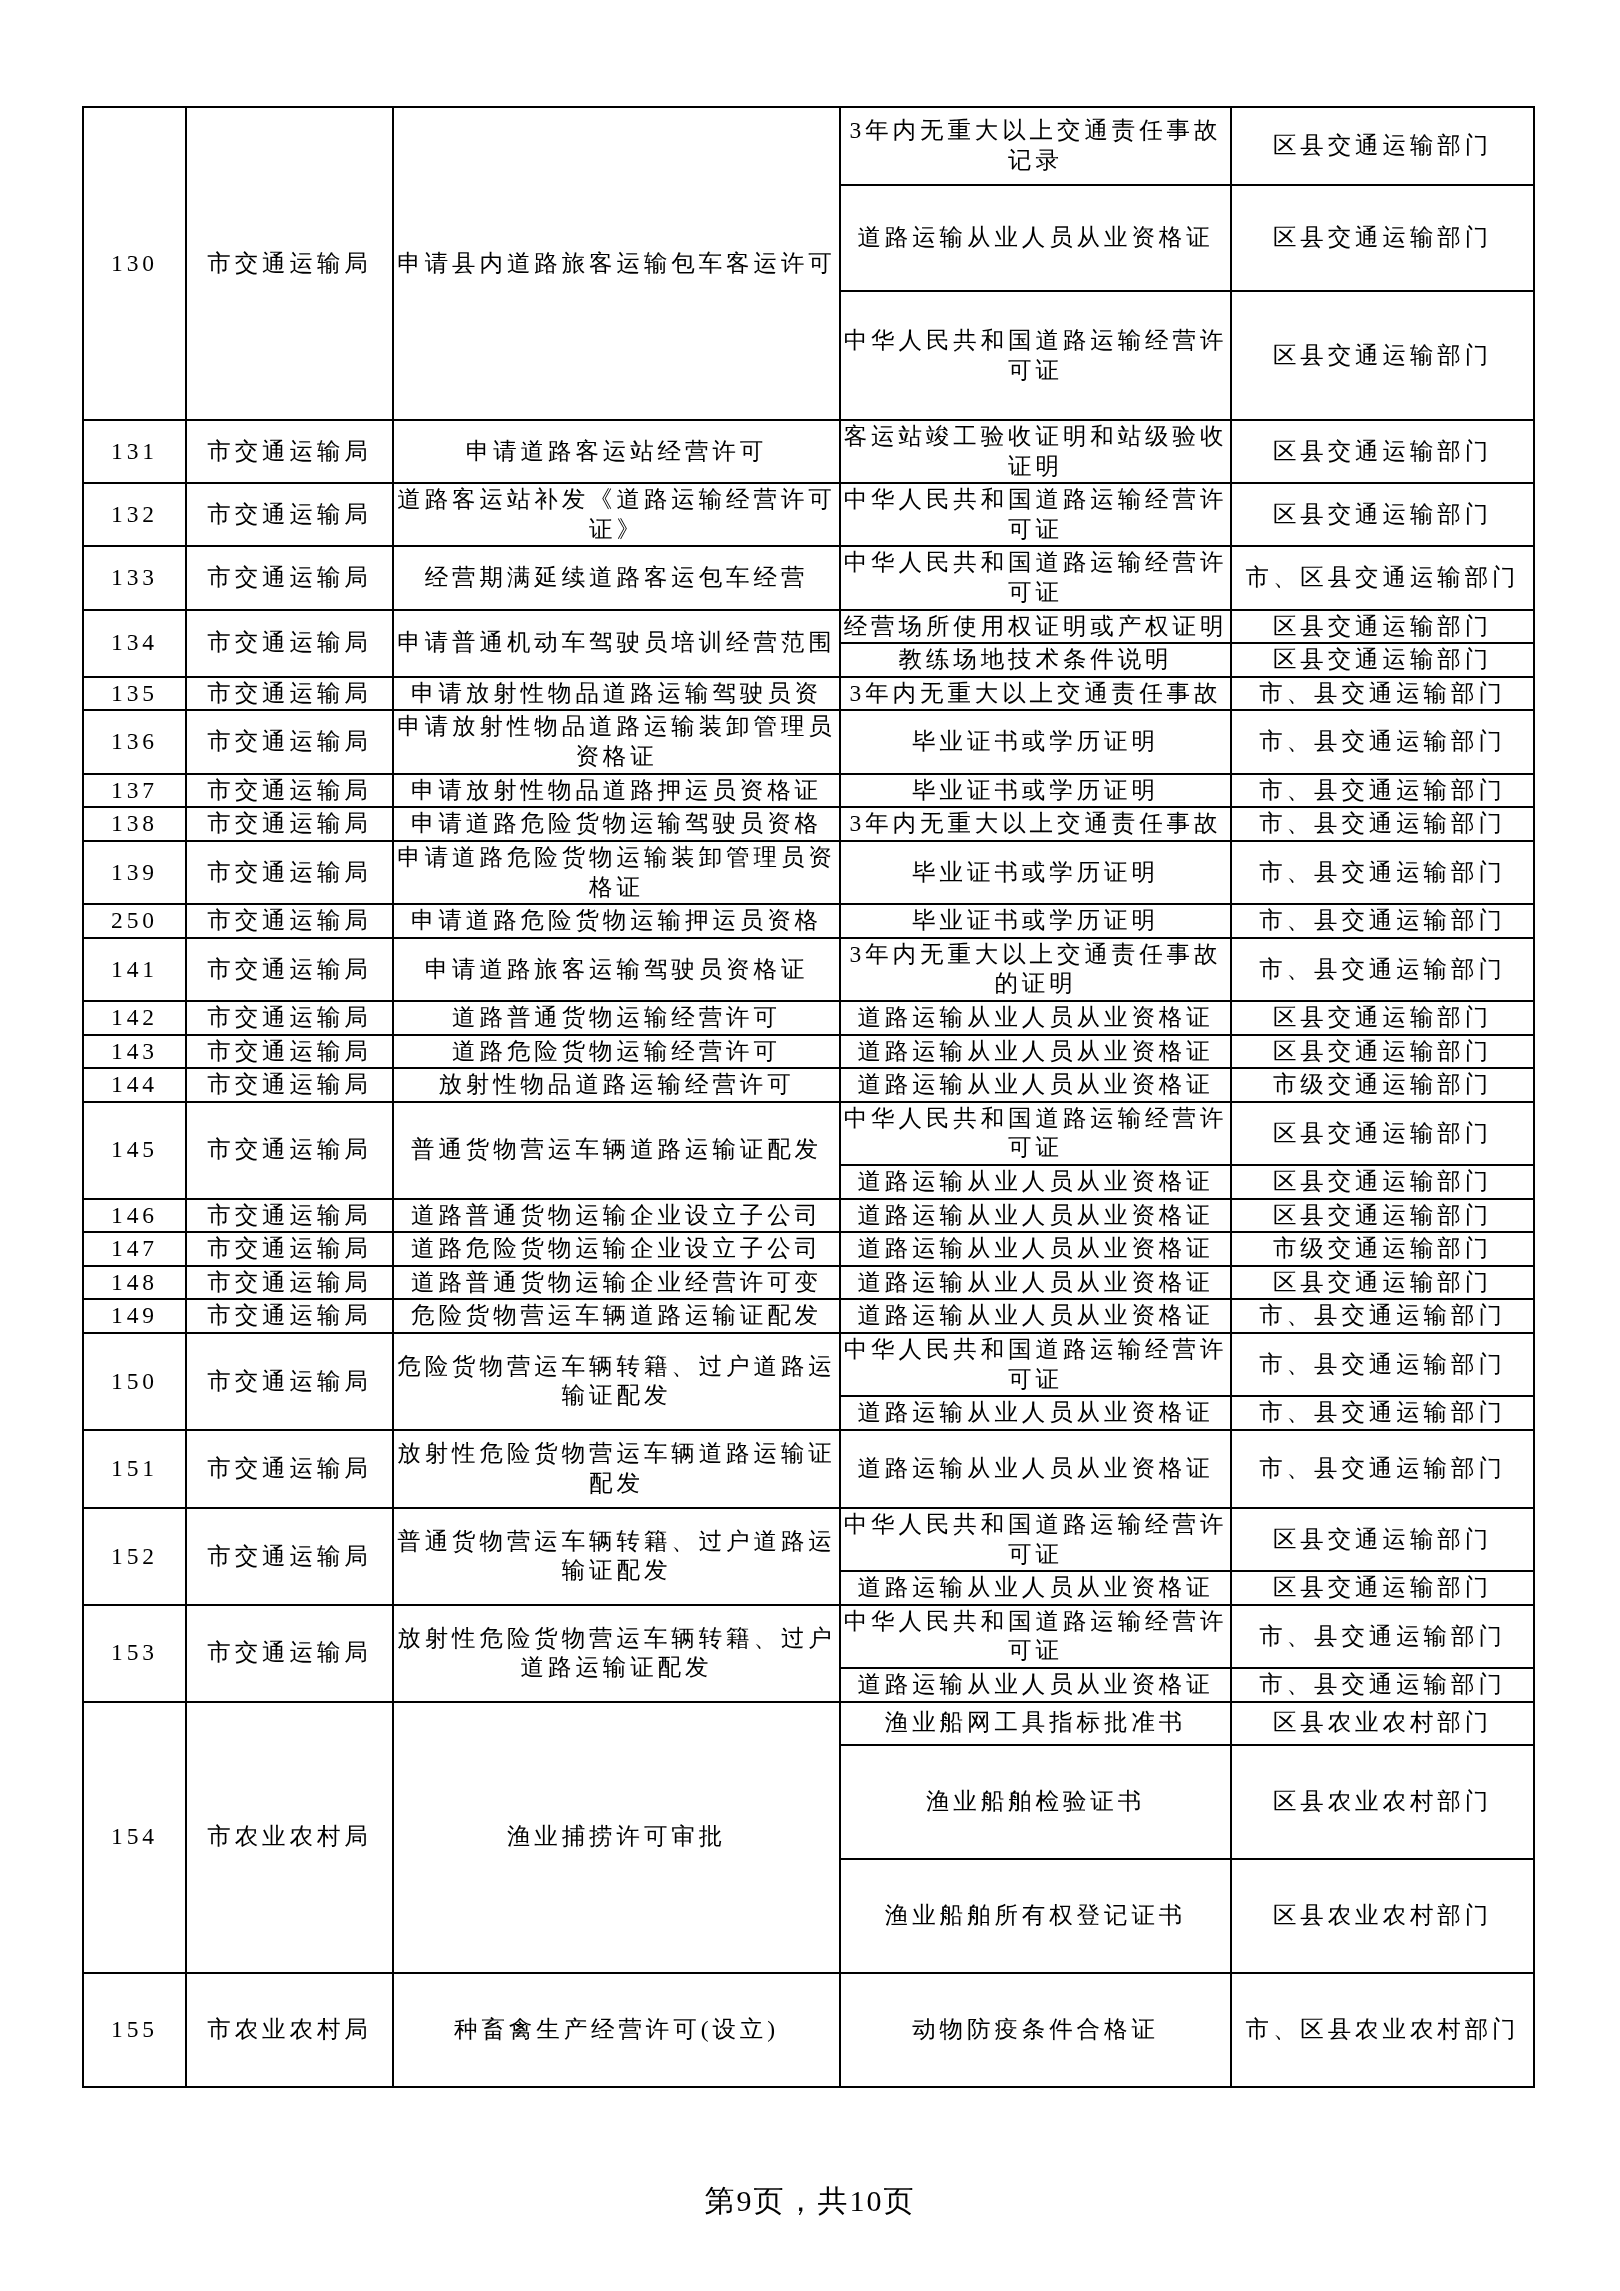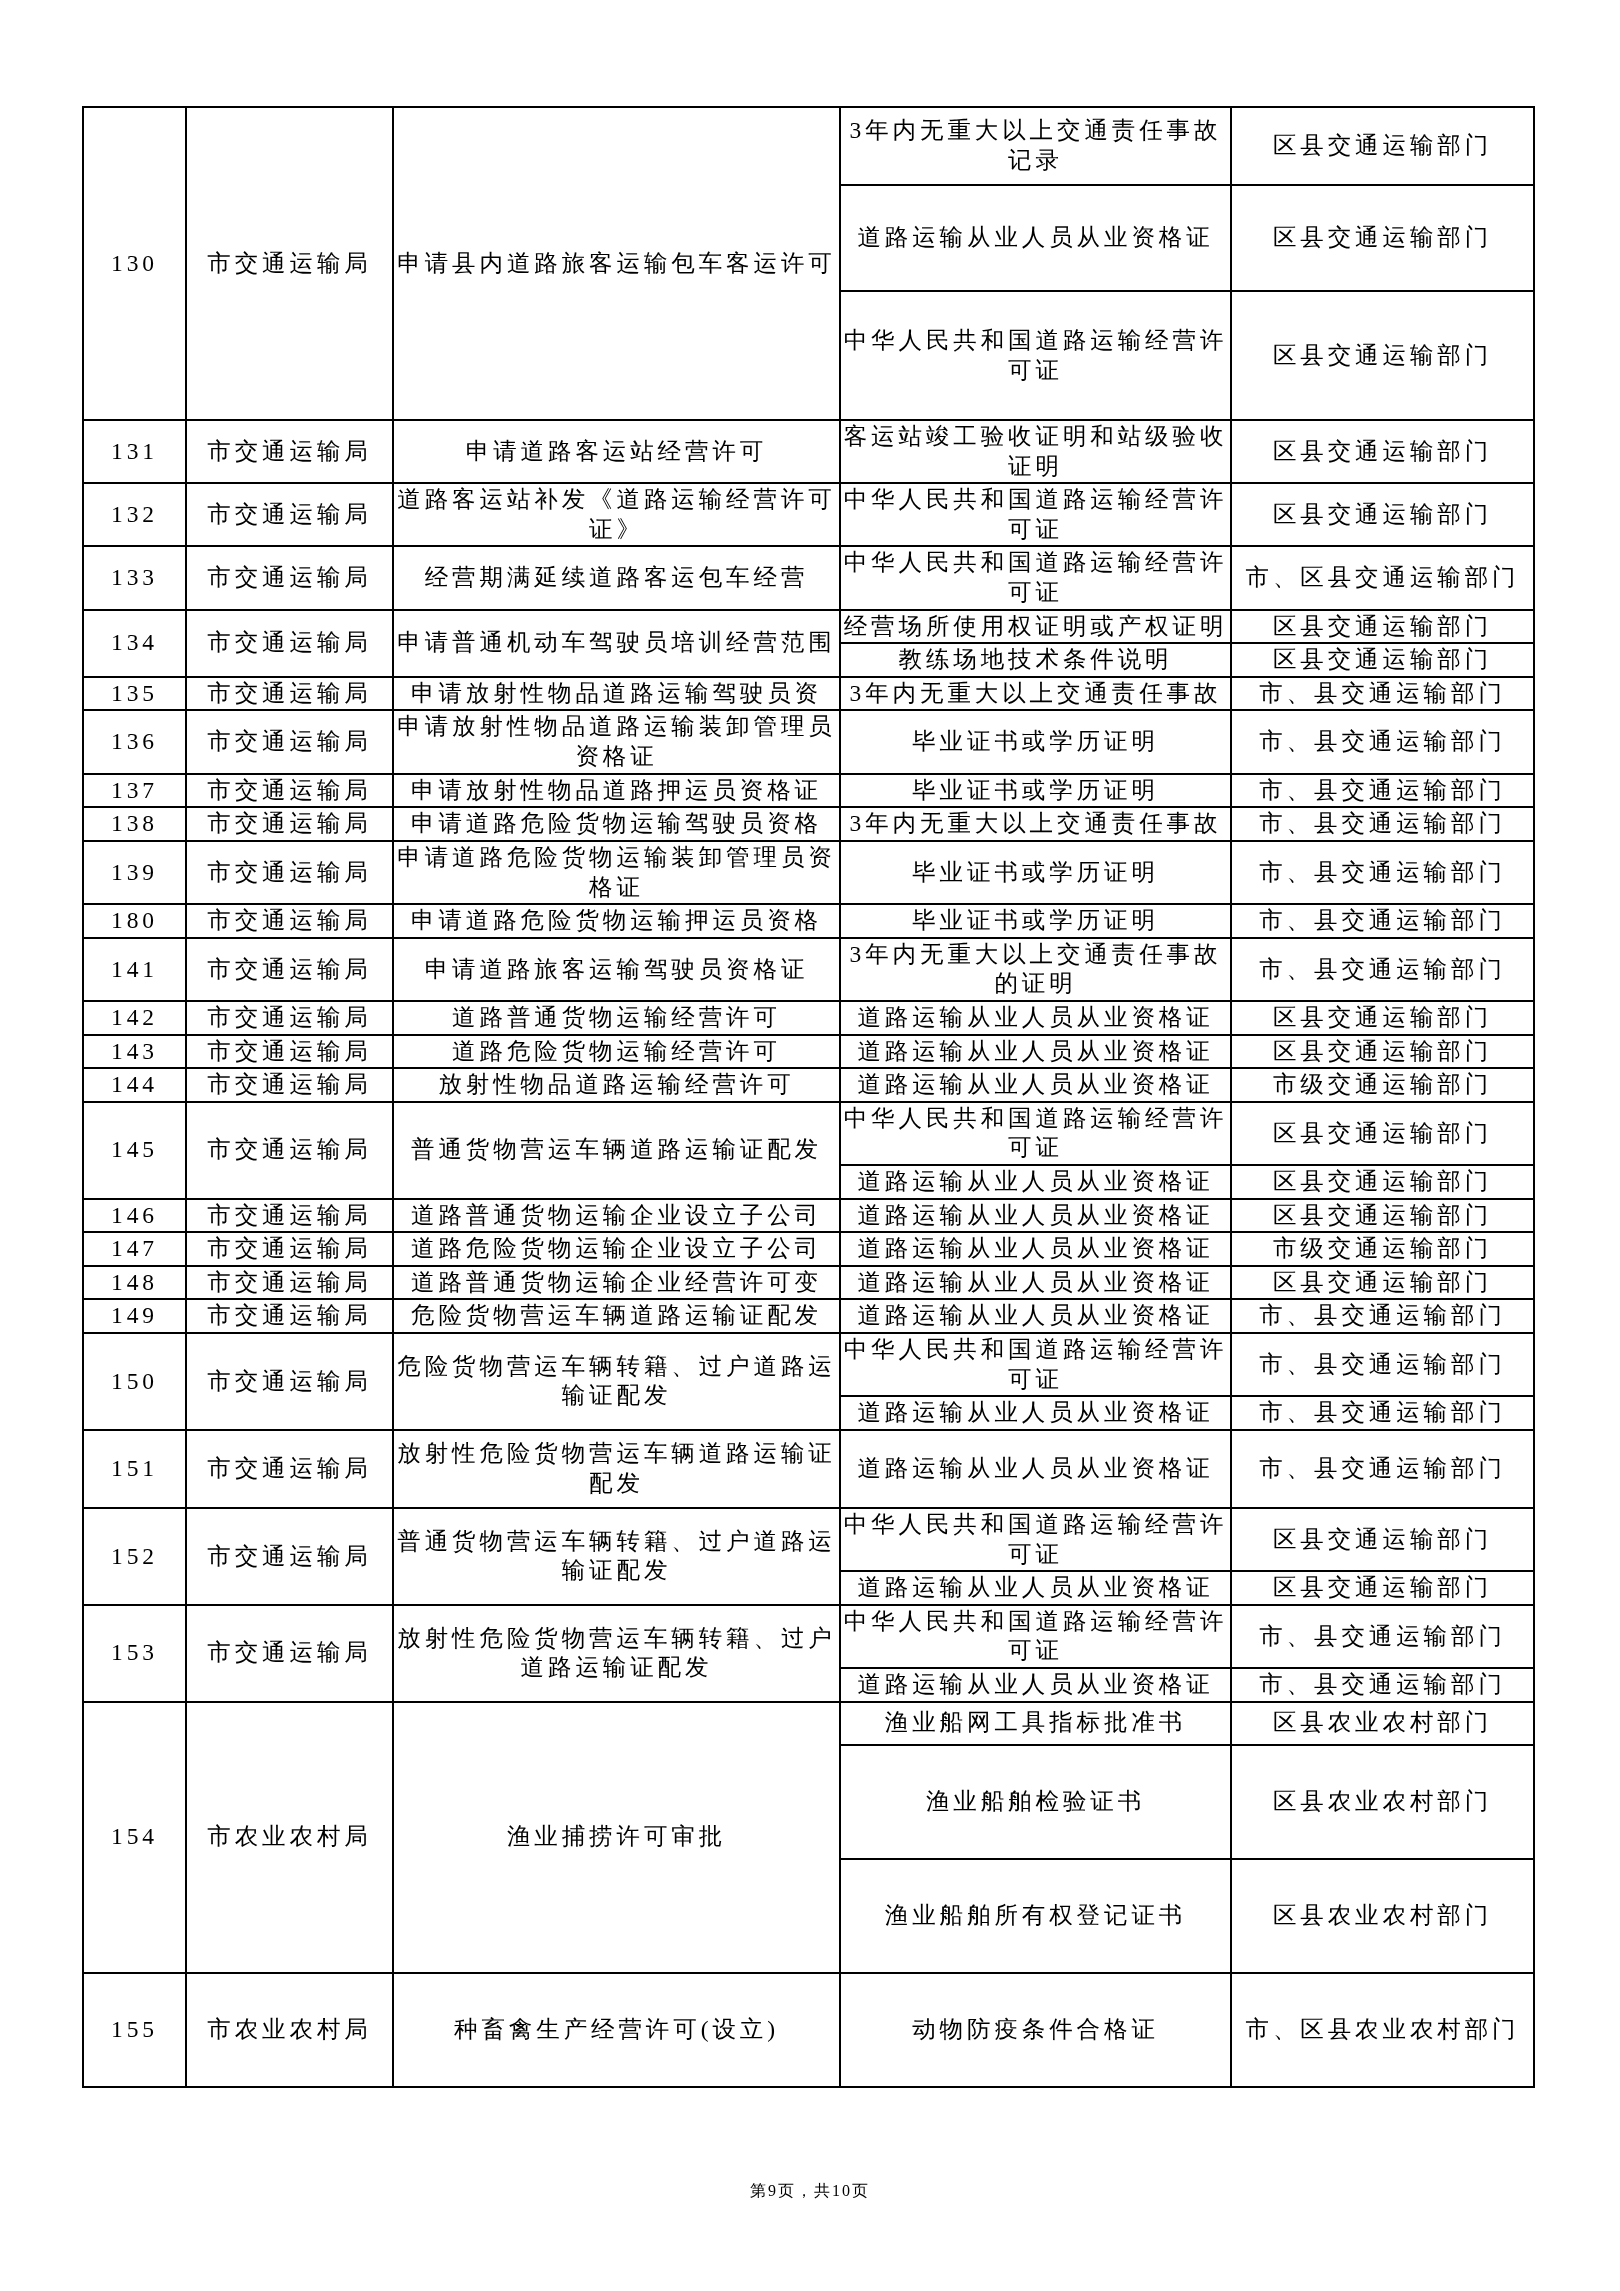--- a/index.html
+++ b/index.html
@@ -31,21 +31,21 @@
     overflow: hidden;
   }
   td.c-item { padding: 1px 5.9px; }
   td.c-req  { padding: 1px 2px; }
   .footer {
     position: absolute;
     left: 0;
     top: 2181px;
     width: 100%;
     text-align: center;
-    font-size: 16px;
+    font-size: 30px;
     letter-spacing: 2px;
   }
 </style>
 </head>
 <body>
 
 <div class="page">
   <table class="doc-table">
     <colgroup>
       <col style="width:103px">
@@ -131,21 +131,21 @@
           <td class="c-org">市、县交通运输部门</td>
         </tr>
         <tr style="height: 57px;">
           <td class="c-no">139</td>
           <td class="c-dept">市交通运输局</td>
           <td class="c-item">申请道路危险货物运输装卸管理员资格证</td>
           <td class="c-req">毕业证书或学历证明</td>
           <td class="c-org">市、县交通运输部门</td>
         </tr>
         <tr style="height: 33px;">
-          <td class="c-no">180</td>
+          <td class="c-no">250</td>
           <td class="c-dept">市交通运输局</td>
           <td class="c-item">申请道路危险货物运输押运员资格</td>
           <td class="c-req">毕业证书或学历证明</td>
           <td class="c-org">市、县交通运输部门</td>
         </tr>
         <tr style="height: 57px;">
           <td class="c-no">141</td>
           <td class="c-dept">市交通运输局</td>
           <td class="c-item">申请道路旅客运输驾驶员资格证</td>
           <td class="c-req">3年内无重大以上交通责任事故的证明</td>

